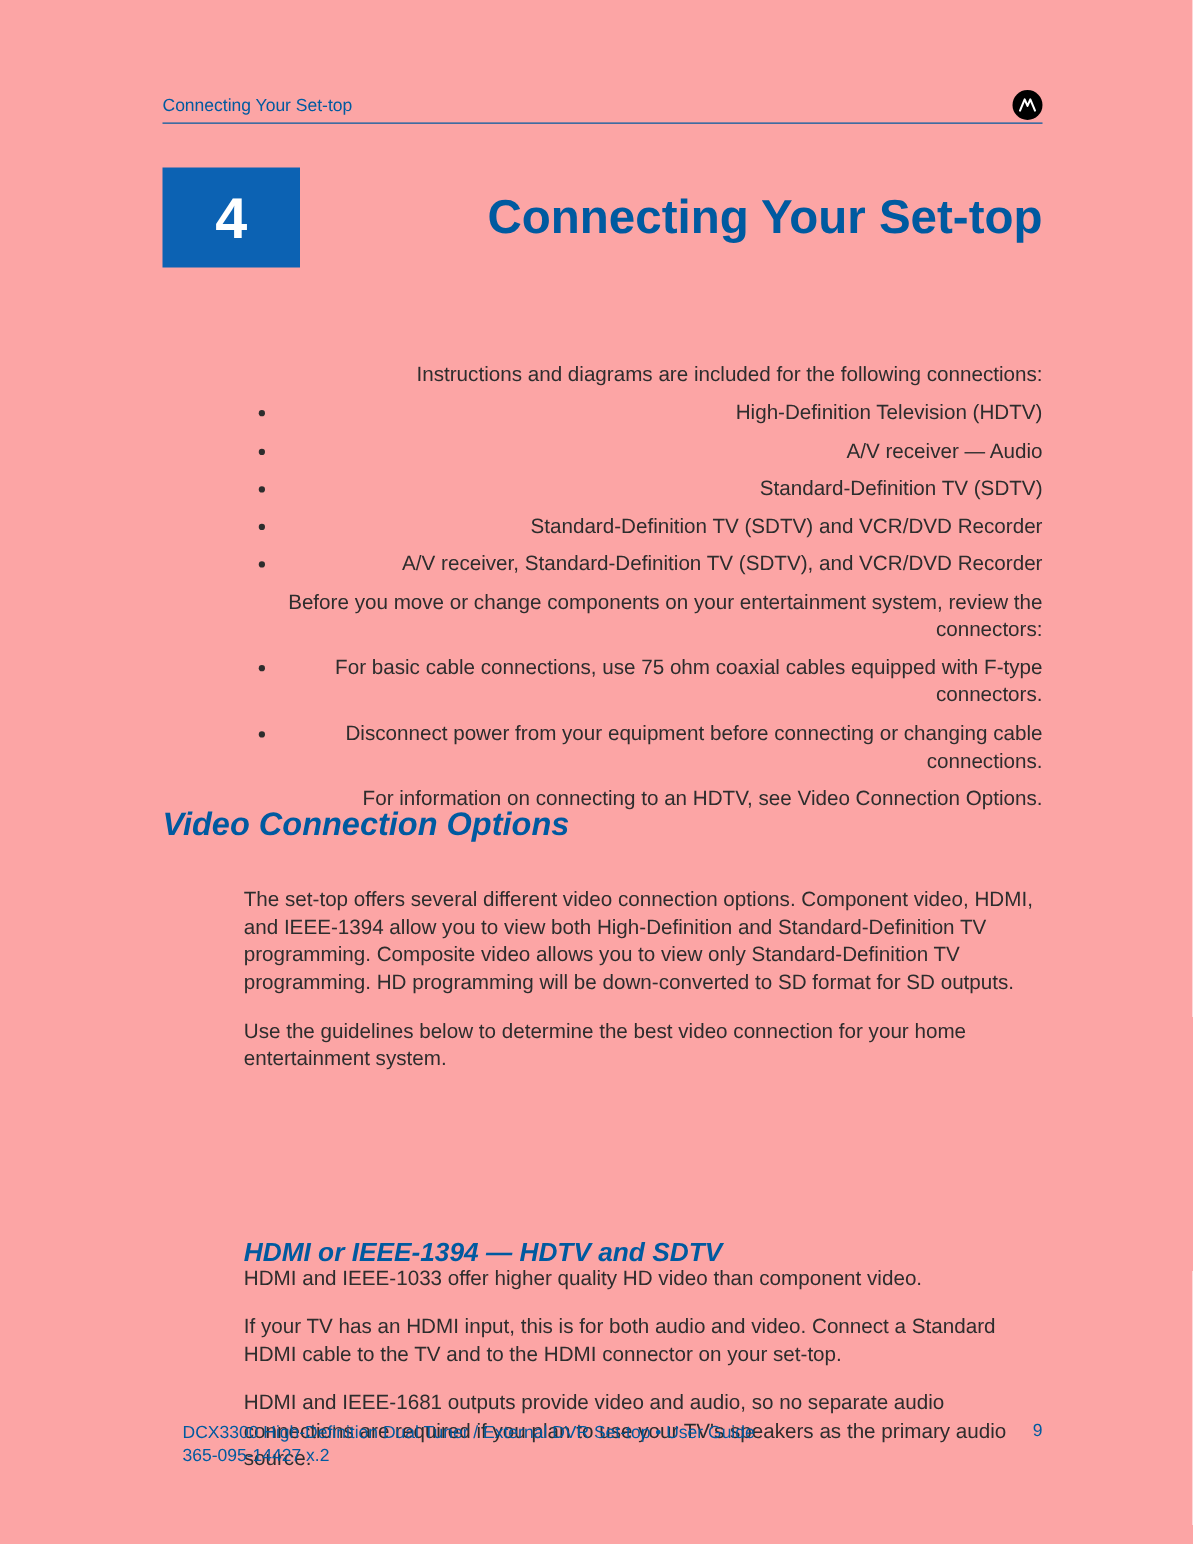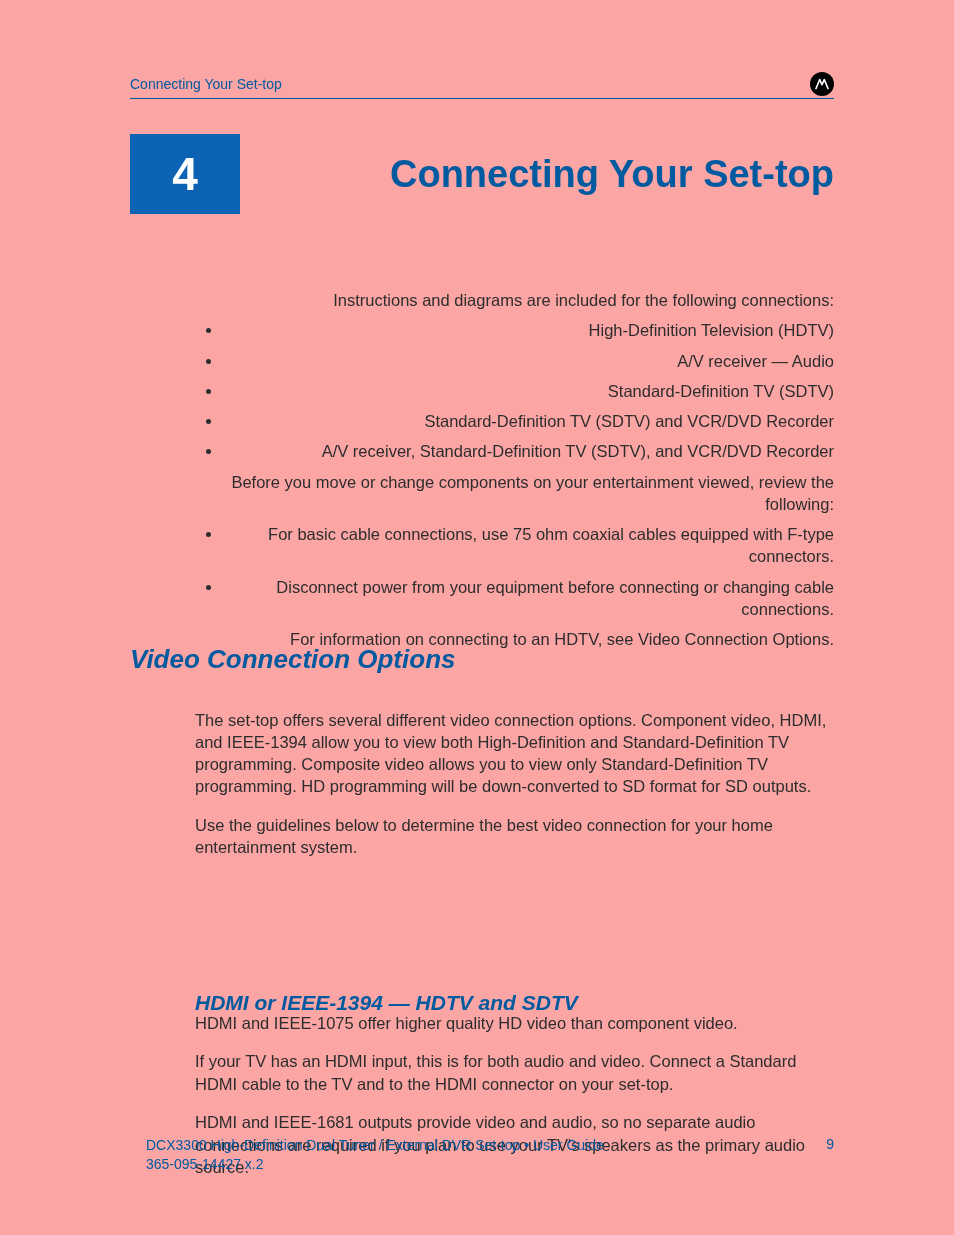--- a/index.html
+++ b/index.html
@@ -139,37 +139,37 @@
 
   <div class="body-col">
     <p>Instructions and diagrams are included for the following connections:</p>
     <ul class="bullets">
       <li>High-Definition Television (HDTV)</li>
       <li>A/V receiver — Audio</li>
       <li>Standard-Definition TV (SDTV)</li>
       <li>Standard-Definition TV (SDTV) and VCR/DVD Recorder</li>
       <li>A/V receiver, Standard-Definition TV (SDTV), and VCR/DVD Recorder</li>
     </ul>
-    <p>Before you move or change components on your entertainment viewed, review the following:</p>
+    <p>Before you move or change components on your entertainment system, review the connectors:</p>
     <ul class="bullets">
       <li>For basic cable connections, use 75 ohm coaxial cables equipped with F-type connectors.</li>
       <li>Disconnect power from your equipment before connecting or changing cable connections.</li>
     </ul>
     <p>For information on connecting to an HDTV, see Video Connection Options.</p>
   </div>
 
   <div class="h2 h2-video">Video Connection Options</div>
   <div class="block block-video">
     <p>The set-top offers several different video connection options. Component video, HDMI, and IEEE-1394 allow you to view both High-Definition and Standard-Definition TV programming. Composite video allows you to view only Standard-Definition TV programming. HD programming will be down-converted to SD format for SD outputs.</p>
     <p>Use the guidelines below to determine the best video connection for your home entertainment system.</p>
   </div>
 
   <div class="h2 h3-hdmi">HDMI or IEEE-1394 — HDTV and SDTV</div>
   <div class="block block-hdmi">
-    <p>HDMI and IEEE-1075 offer higher quality HD video than component video.</p>
+    <p>HDMI and IEEE-1033 offer higher quality HD video than component video.</p>
     <p>If your TV has an HDMI input, this is for both audio and video. Connect a Standard HDMI cable to the TV and to the HDMI connector on your set-top.</p>
     <p>HDMI and IEEE-1681 outputs provide video and audio, so no separate audio connections are required if you plan to use your TV's speakers as the primary audio source.</p>
   </div>
 
   <div class="footer">
     <div class="left">
       <span>DCX3300 High-Definition Dual Tuner / External DVR Set-top • User Guide</span><br>
       <span>365-095-14427 x.2</span>
     </div>
     <div class="right">9</div>

